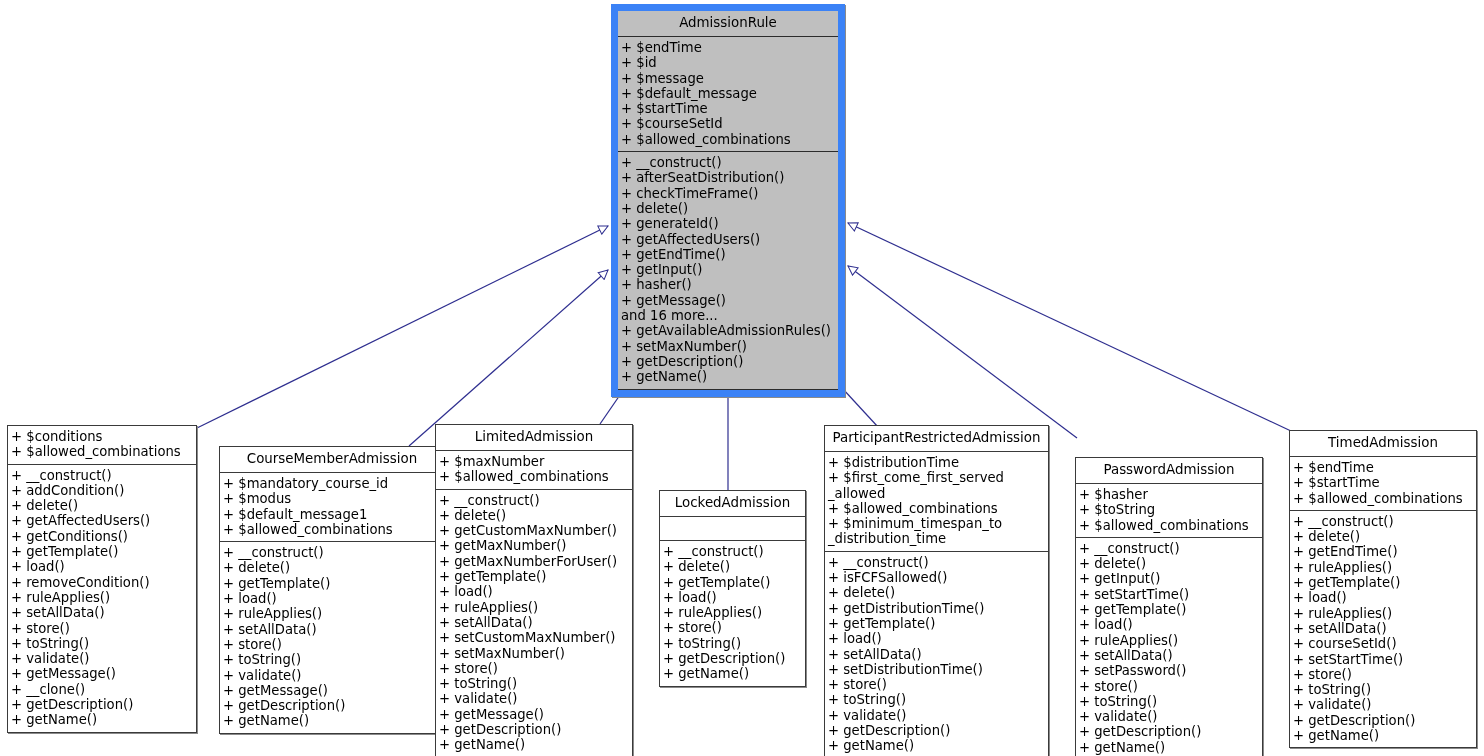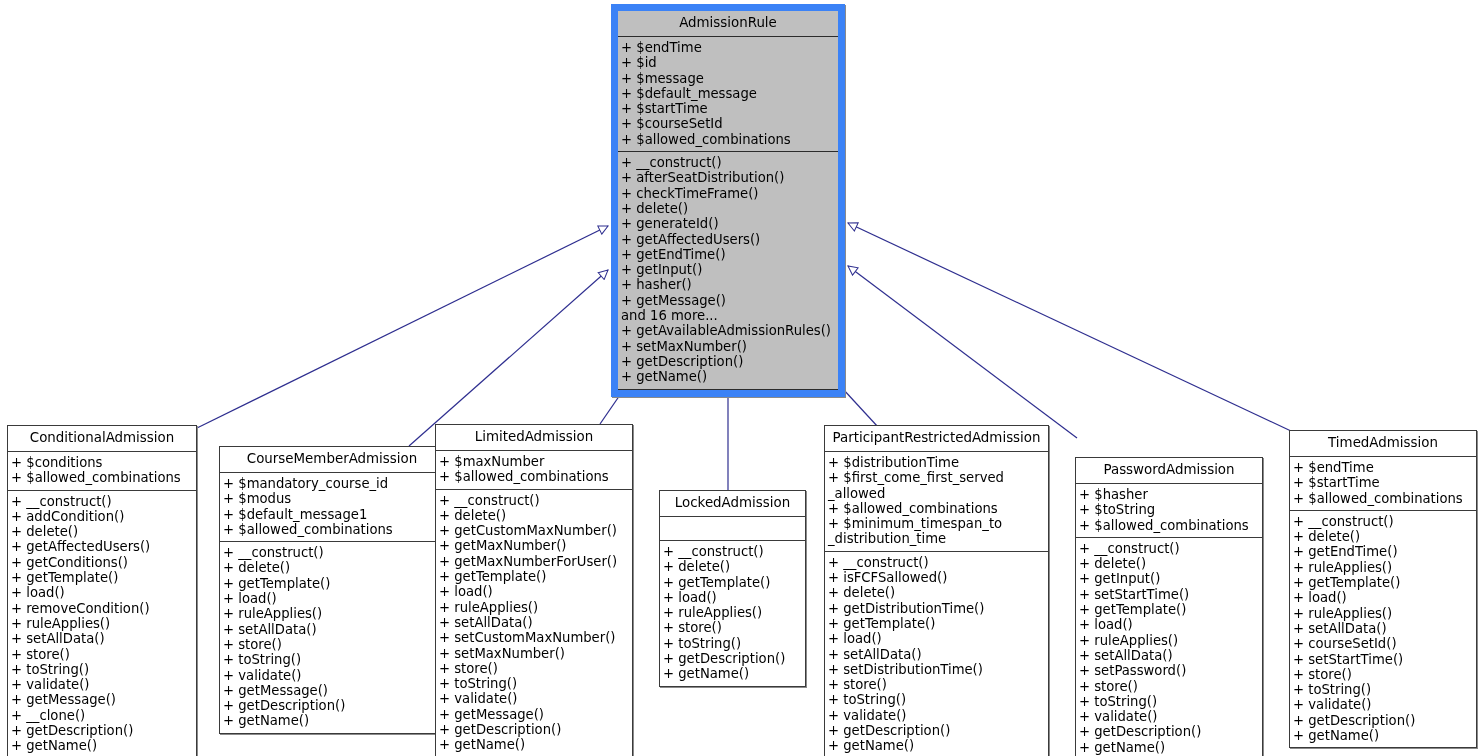--- a/index.html
+++ b/index.html
@@ -144,21 +144,20 @@
         <div class="uml-row">+ getMessage()</div>
         <div class="uml-row">and 16 more...</div>
         <div class="uml-row">+ getAvailableAdmissionRules()</div>
         <div class="uml-row">+ setMaxNumber()</div>
         <div class="uml-row">+ getDescription()</div>
         <div class="uml-row">+ getName()</div>
       </div>
   </div>
 
   <div class="uml-class" style="left:7px; top:425px; width:190px;">
-    <div class="uml-title">ConditionalAdmission</div>
     <div class="uml-compartment">
         <div class="uml-row">+ $conditions</div>
         <div class="uml-row">+ $allowed_combinations</div>
       </div>
     <div class="uml-compartment last">
         <div class="uml-row">+ __construct()</div>
         <div class="uml-row">+ addCondition()</div>
         <div class="uml-row">+ delete()</div>
         <div class="uml-row">+ getAffectedUsers()</div>
         <div class="uml-row">+ getConditions()</div>

